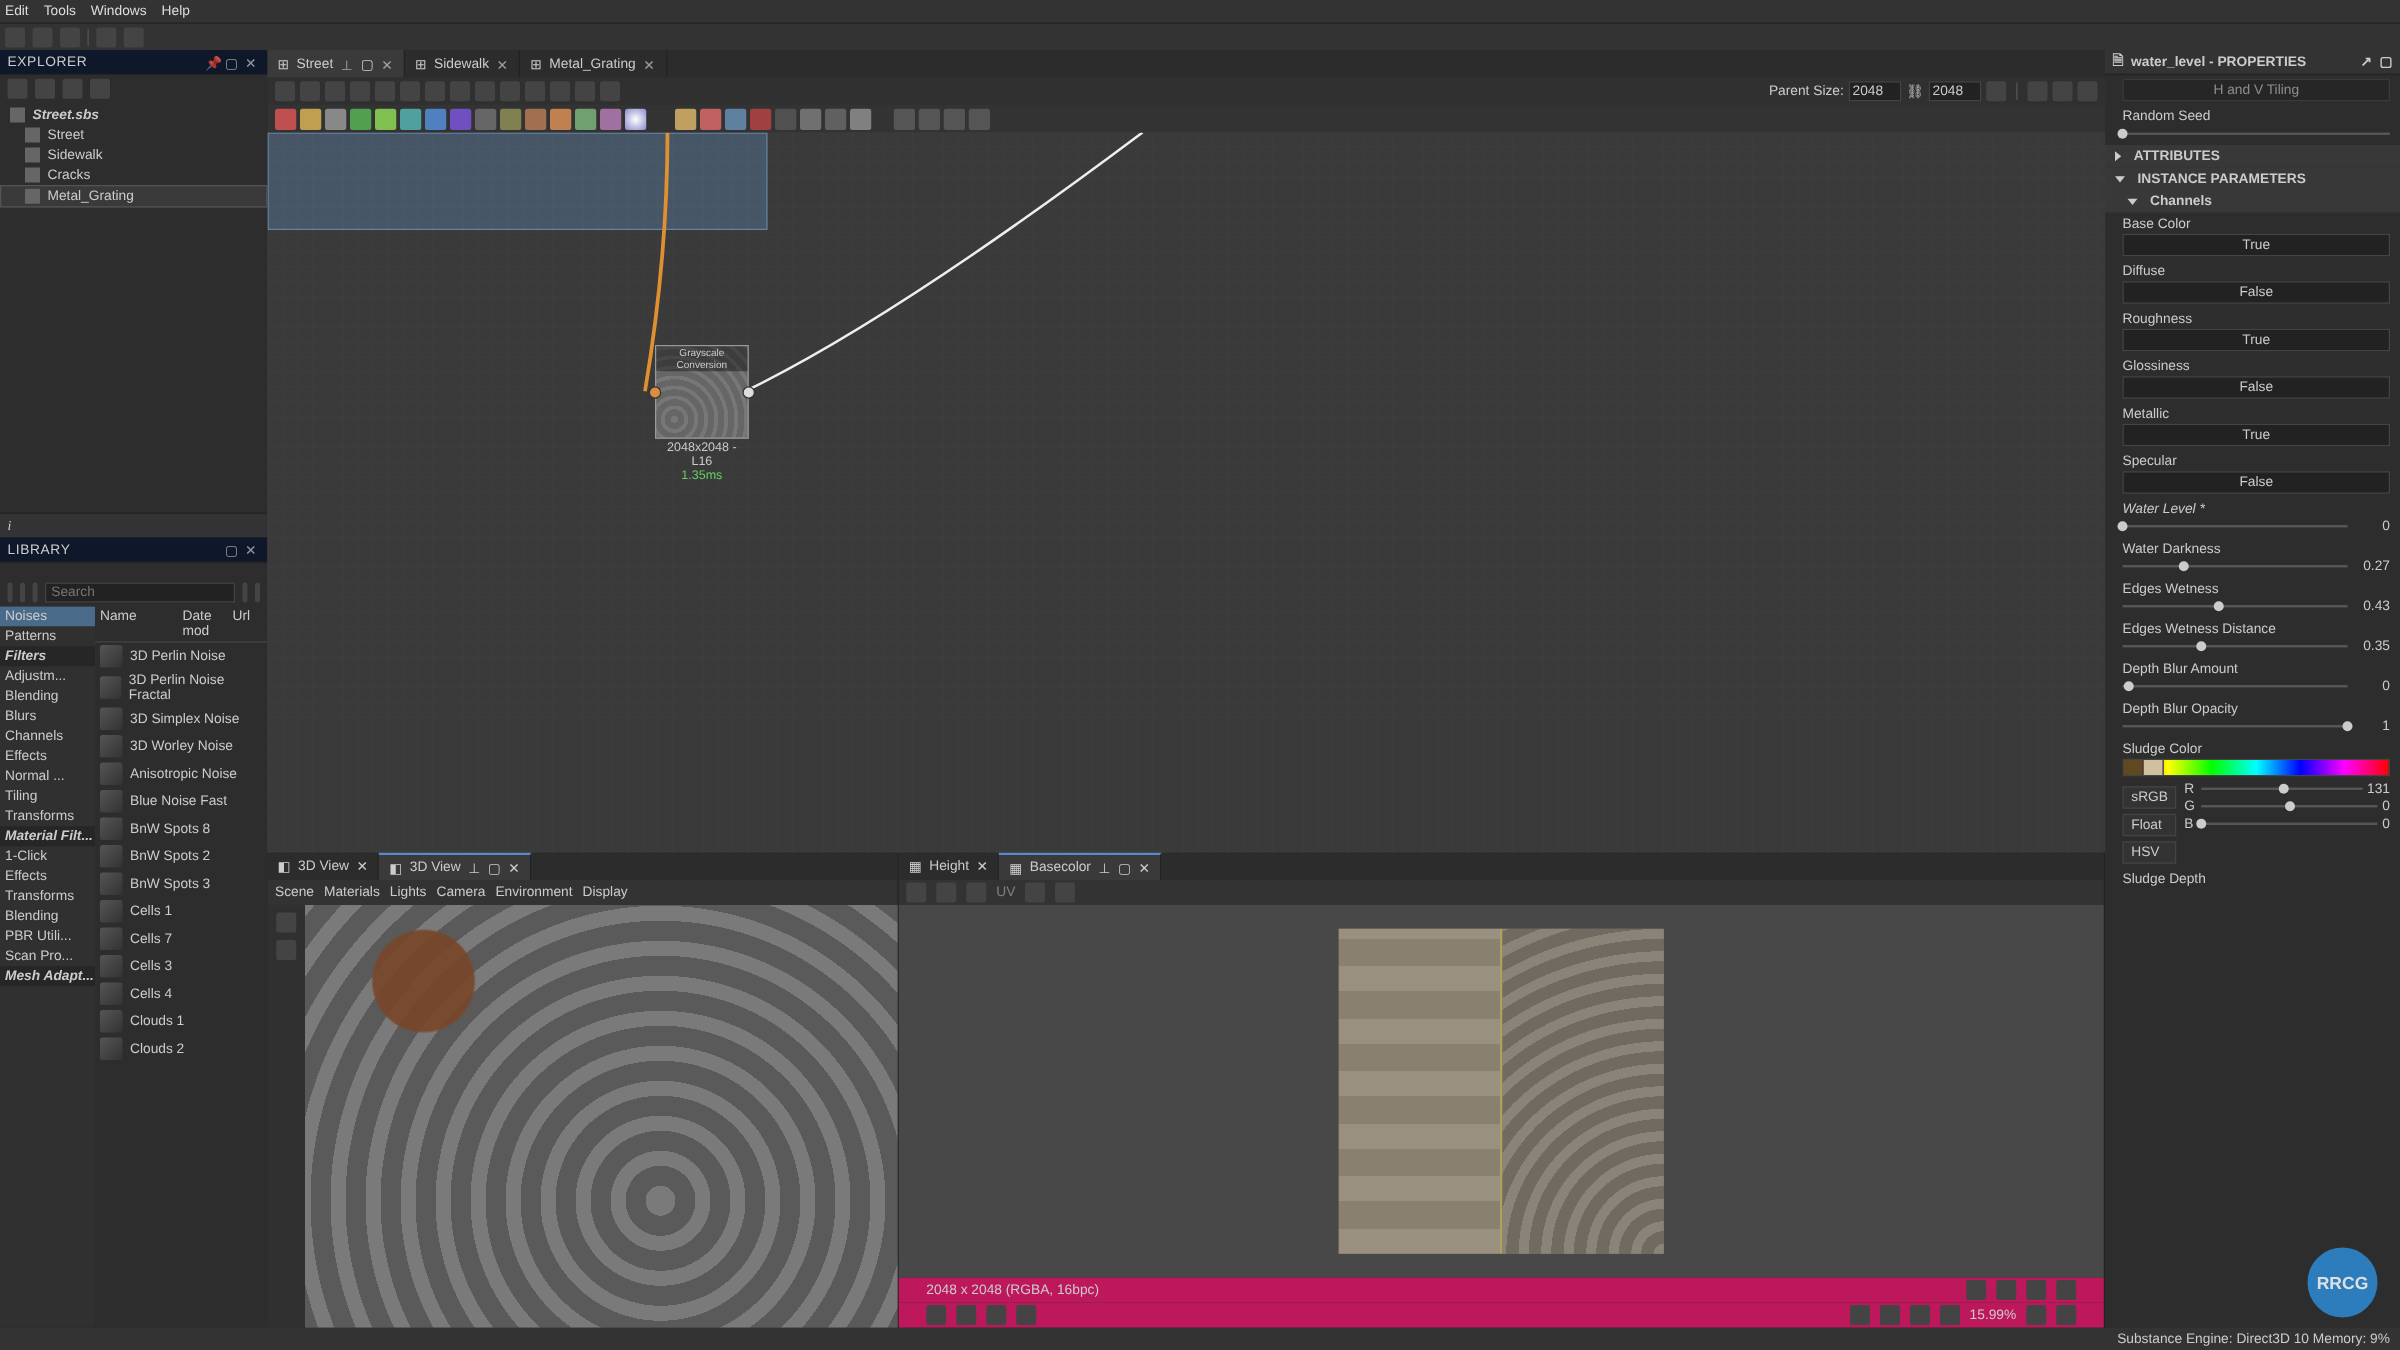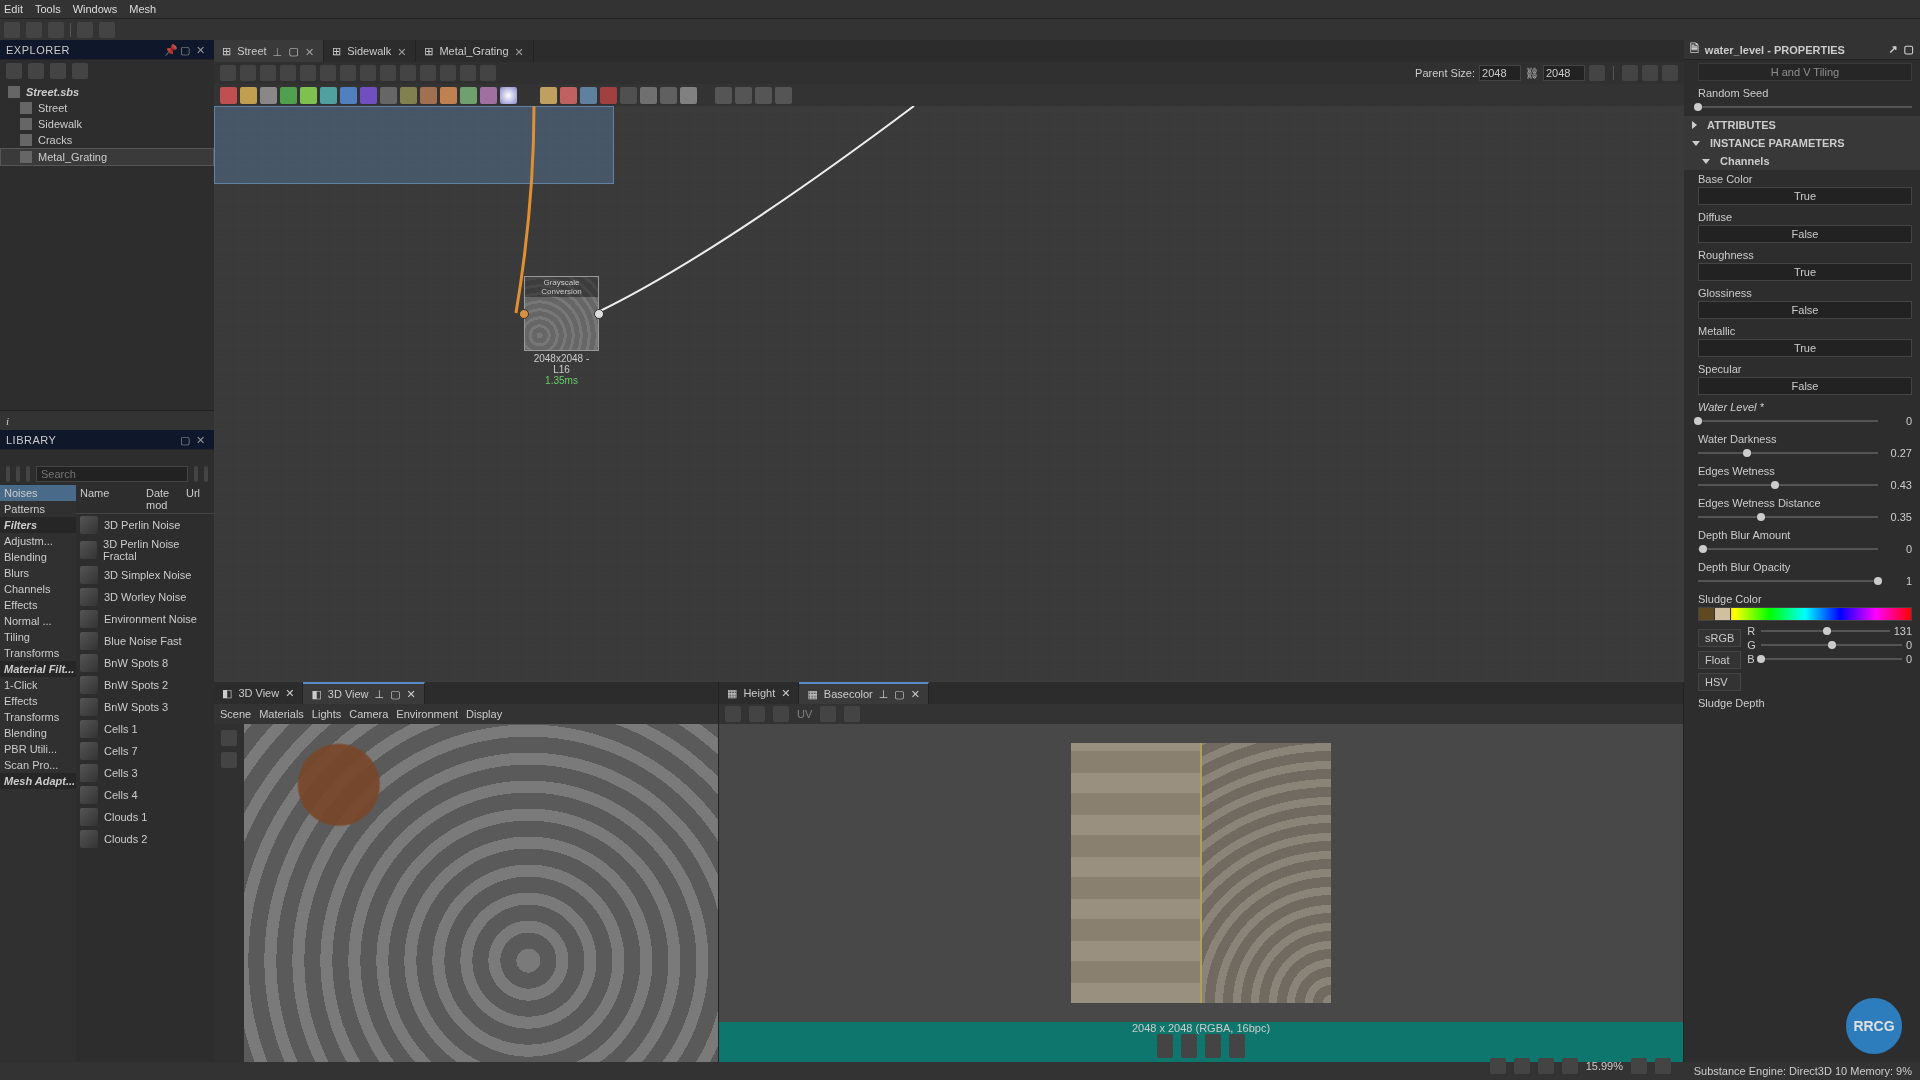--- a/index.html
+++ b/index.html
@@ -74,21 +74,21 @@
 .view-body { flex: 1; background: #484848; position: relative; display: flex; align-items: center; justify-content: center; }
 .mock-3d { width: 100%; height: 100%; background: radial-gradient(circle at 30% 20%, #888 0%, #666 40%, #555 100%); background-image:
   radial-gradient(circle at 20% 18%, rgba(120,70,40,0.9) 0, rgba(120,70,40,0.9) 40px, transparent 42px),
   repeating-radial-gradient(circle at 60% 70%, #7a7a7a 0, #7a7a7a 12px, #5a5a5a 12px, #5a5a5a 28px); position: relative; }
 .view-side { width: 30px; background: #303030; display: flex; flex-direction: column; align-items: center; gap: 6px; padding-top: 6px; }
 .view3d-wrap { display: flex; flex: 1; }
 .mock-2d { width: 260px; height: 260px; background: #7a7066; display: flex; }
 .mock-2d .half { flex: 1; }
 .mock-2d .a { background: repeating-linear-gradient(0deg,#9a9080,#9a9080 20px,#8a8070 20px,#8a8070 42px); border-right: 2px solid #b0a060; }
 .mock-2d .b { background: repeating-radial-gradient(circle at 100% 100%, #8a8478 0, #8a8478 8px, #706a60 8px, #706a60 18px); }
-.view-status { height: 20px; background: #0f766e; display: flex; align-items: center; padding: 0 12px; justify-content: space-between; flex-direction: column; }
+.view-status { height: 20px; background: #be185d; display: flex; align-items: center; padding: 0 22px; justify-content: space-between; }
 .view-status .rightblock { display: flex; align-items: center; gap: 8px; }
 
 .props { display: flex; flex-direction: column; height: 100%; overflow-y: auto; }
 .props-header { height: 20px; background: #333; display: flex; align-items: center; padding: 0 6px; gap: 6px; font-weight: bold; border-bottom: 1px solid #222; }
 .prop-group { background: #383838; padding: 3px 8px; font-weight: bold; display: flex; align-items: center; gap: 6px; }
 .prop-row { padding: 3px 8px 3px 14px; }
 .prop-label { display: block; margin-bottom: 2px; }
 .prop-val { background: #222; border: 1px solid #444; padding: 2px 4px; text-align: center; }
 .prop-val.wide { width: 100%; display: block; }
 .slider { position: relative; height: 12px; display: flex; align-items: center; }
@@ -108,21 +108,21 @@
 .chev.r { border-top: 4px solid transparent; border-bottom: 4px solid transparent; border-left: 5px solid #ccc; border-right: none; }
 .watermark-logo { position:absolute; right:18px; bottom:26px; width:56px; height:56px; border-radius:50%; border:4px solid #2d8ad6; background:#2d8ad6; opacity:0.85; display:flex; align-items:center; justify-content:center; font-weight:bold; color:#ffffff; font-size:14px; }
 </style>
 </head>
 <body>
 
 <div class="menubar">
   <span>Edit</span>
   <span>Tools</span>
   <span>Windows</span>
-  <span>Mesh</span>
+  <span>Help</span>
 </div>
 <div class="toolbar-top">
   <span class="icon-btn"></span>
   <span class="icon-btn"></span>
   <span class="icon-btn"></span>
   <span style="width:1px;height:14px;background:#555"></span>
   <span class="icon-btn"></span>
   <span class="icon-btn"></span>
 </div>
 
@@ -263,21 +263,21 @@
           <div class="lib-item">
               <span class="lib-thumb"></span>
               <span>3D Simplex Noise</span>
             </div>
           <div class="lib-item">
               <span class="lib-thumb"></span>
               <span>3D Worley Noise</span>
             </div>
           <div class="lib-item">
               <span class="lib-thumb"></span>
-              <span>Environment Noise</span>
+              <span>Anisotropic Noise</span>
             </div>
           <div class="lib-item">
               <span class="lib-thumb"></span>
               <span>Blue Noise Fast</span>
             </div>
           <div class="lib-item">
               <span class="lib-thumb"></span>
               <span>BnW Spots 8</span>
             </div>
           <div class="lib-item">

